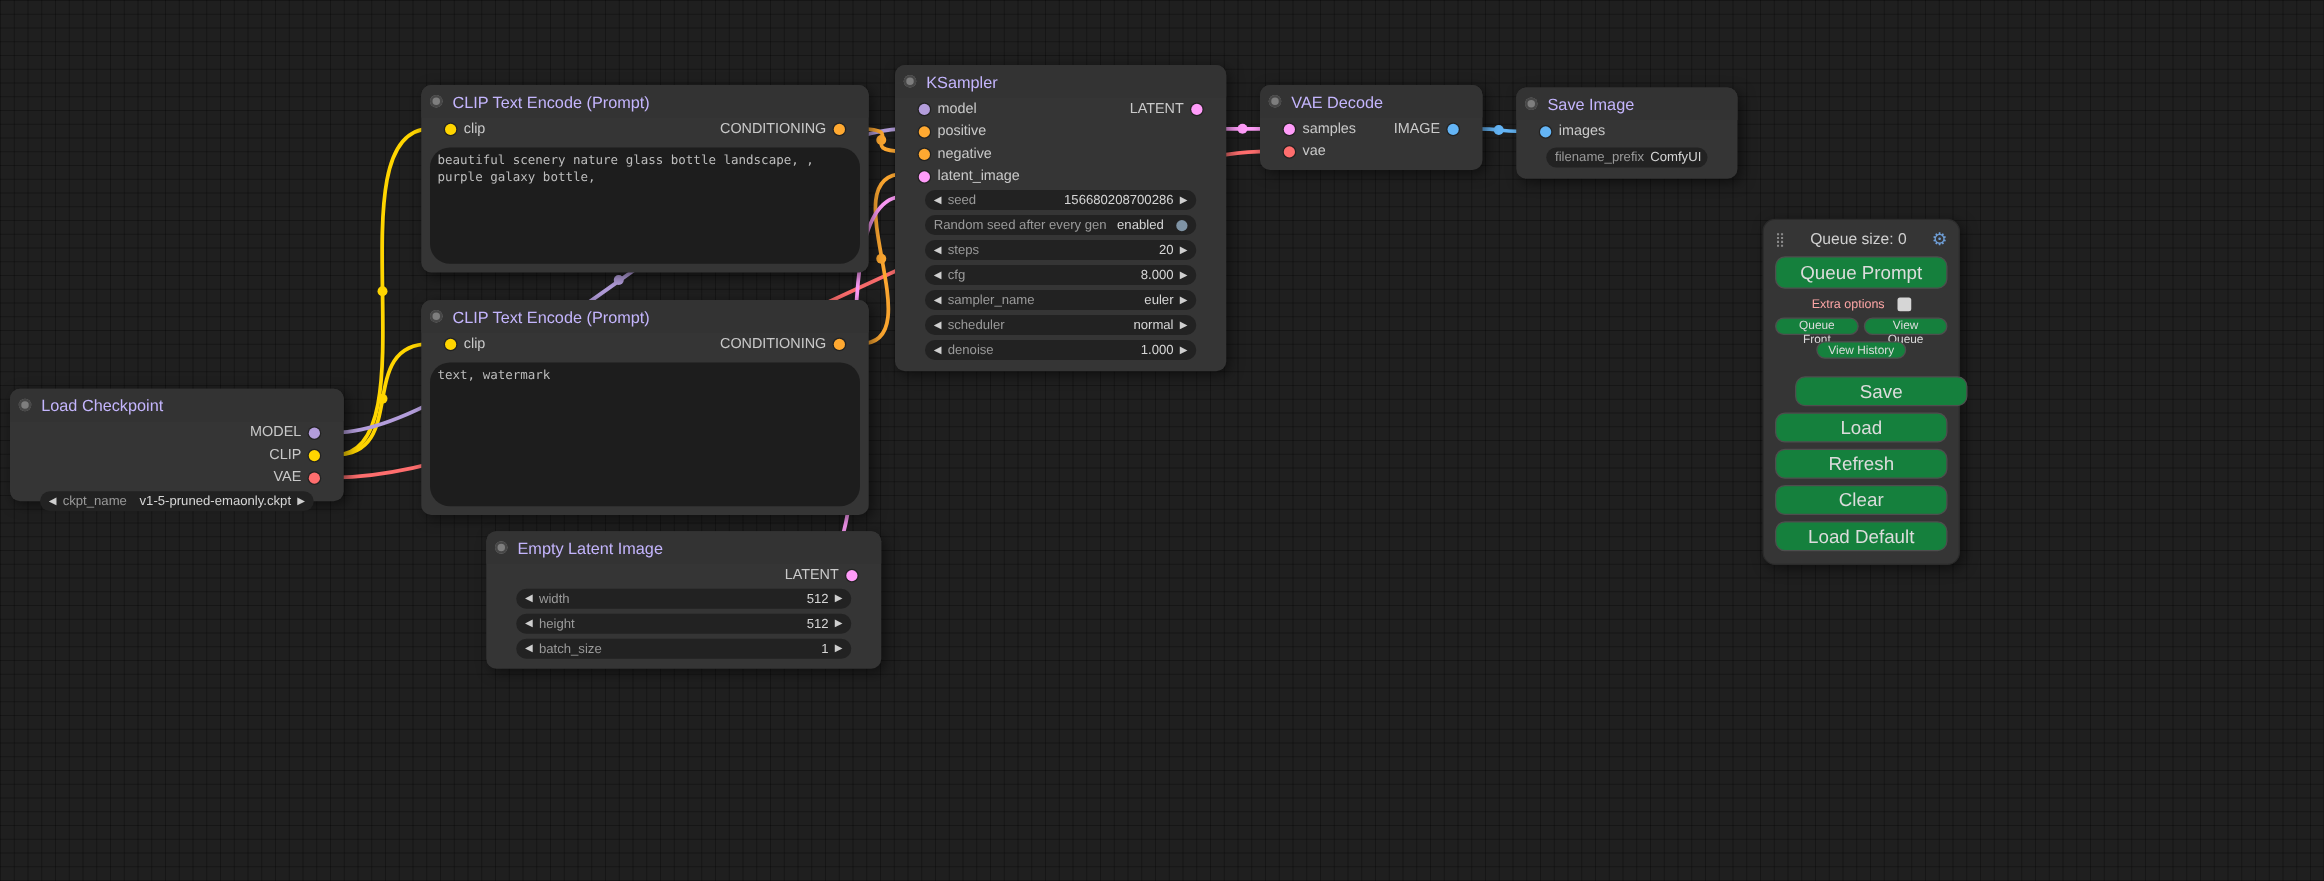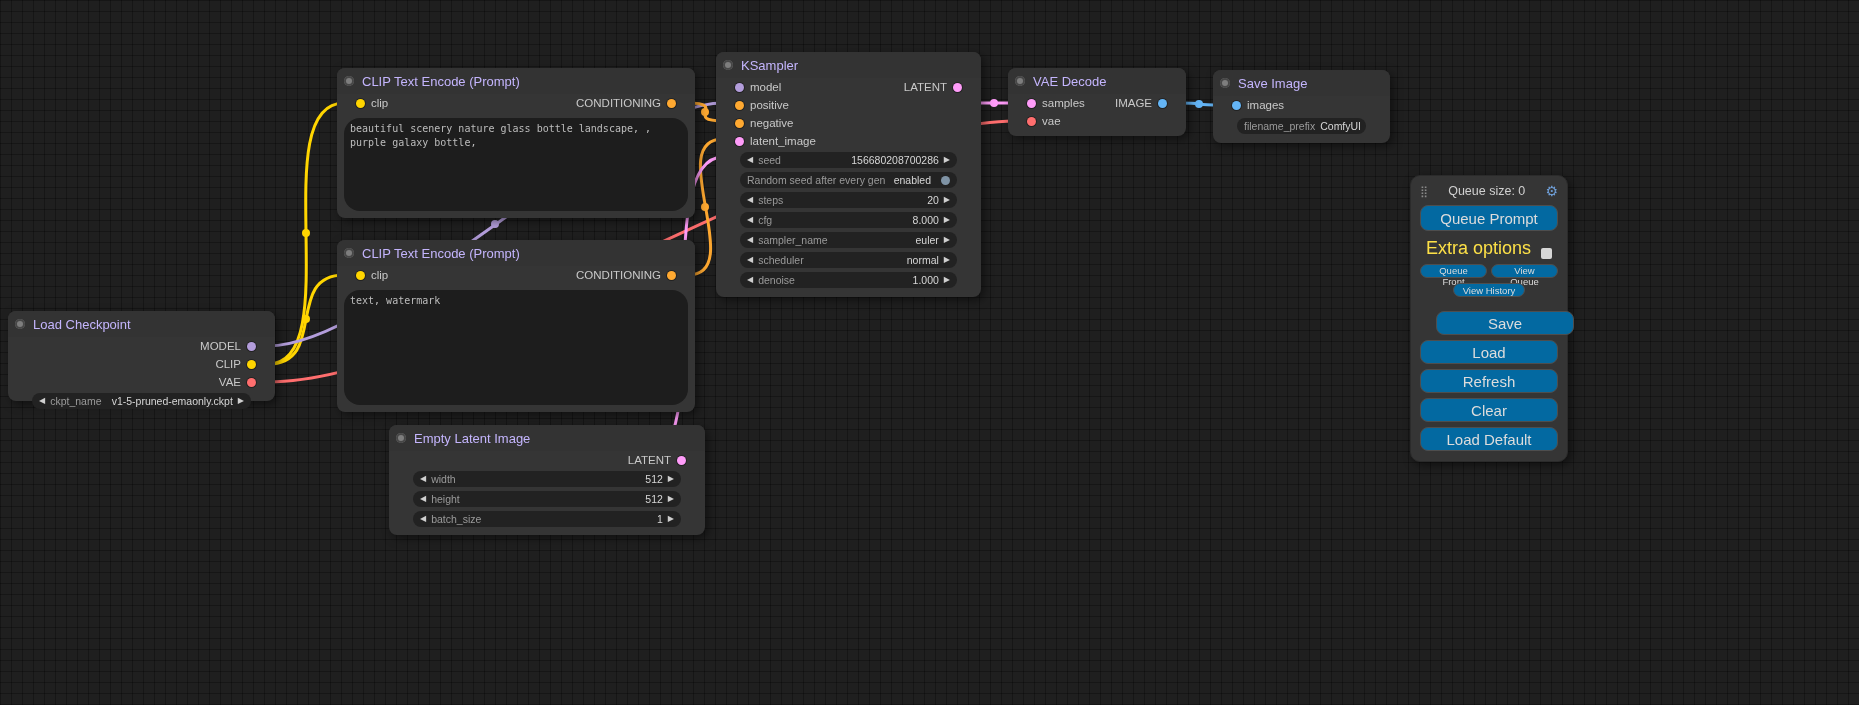--- a/index.html
+++ b/index.html
@@ -61,28 +61,28 @@
     box-shadow:3px 3px 10px rgba(0,0,0,0.5);
     padding:6px 9px 10px; display:flex; flex-direction:column;
   }
   .menu-header {
     display:flex; align-items:center; justify-content:space-between;
     height:18px; color:#d0d0d0; font-size:12.5px; margin-bottom:3px;
   }
   .drag-handle { color:#8a8a8a; font-size:11px; cursor:grab; }
   .gear { color:#6f9fd8; font-size:14px; cursor:pointer; }
   .btn {
-    background:#0369a1; border:1px solid #4e4e4e; border-radius:8px;
+    background:#15803d; border:1px solid #4e4e4e; border-radius:8px;
     color:#dcdcdc; font-family:inherit; cursor:pointer; display:block;
   }
   .btn.big { width:100%; height:24px; font-size:15px; margin-top:5px; }
   .btn.queue { height:26px; margin-top:2px; }
   .extra-row {
-    display:flex; align-items:flex-end; justify-content:center; gap:10px;
-    color:#fde047; font-size:18px; margin-top:7px;
+    display:flex; align-items:center; justify-content:center; gap:10px;
+    color:#fca5a5; font-size:10px; margin-top:7px;
   }
   .checkbox { width:11px; height:11px; background:#d6d6d6; border-radius:2px; cursor:pointer; }
   .small-row { display:flex; gap:4px; justify-content:center; margin-top:5px; }
   .btn.small { height:14px; font-size:9.5px; border-radius:7px; padding:0 8px; line-height:11px; flex:1; }
   .small-row.single .btn.small { flex:0 0 auto; min-width:72px; }
   .gap-top { margin-top:14px !important;margin-left:16px; }
 </style>
 </head>
 <body>
 

